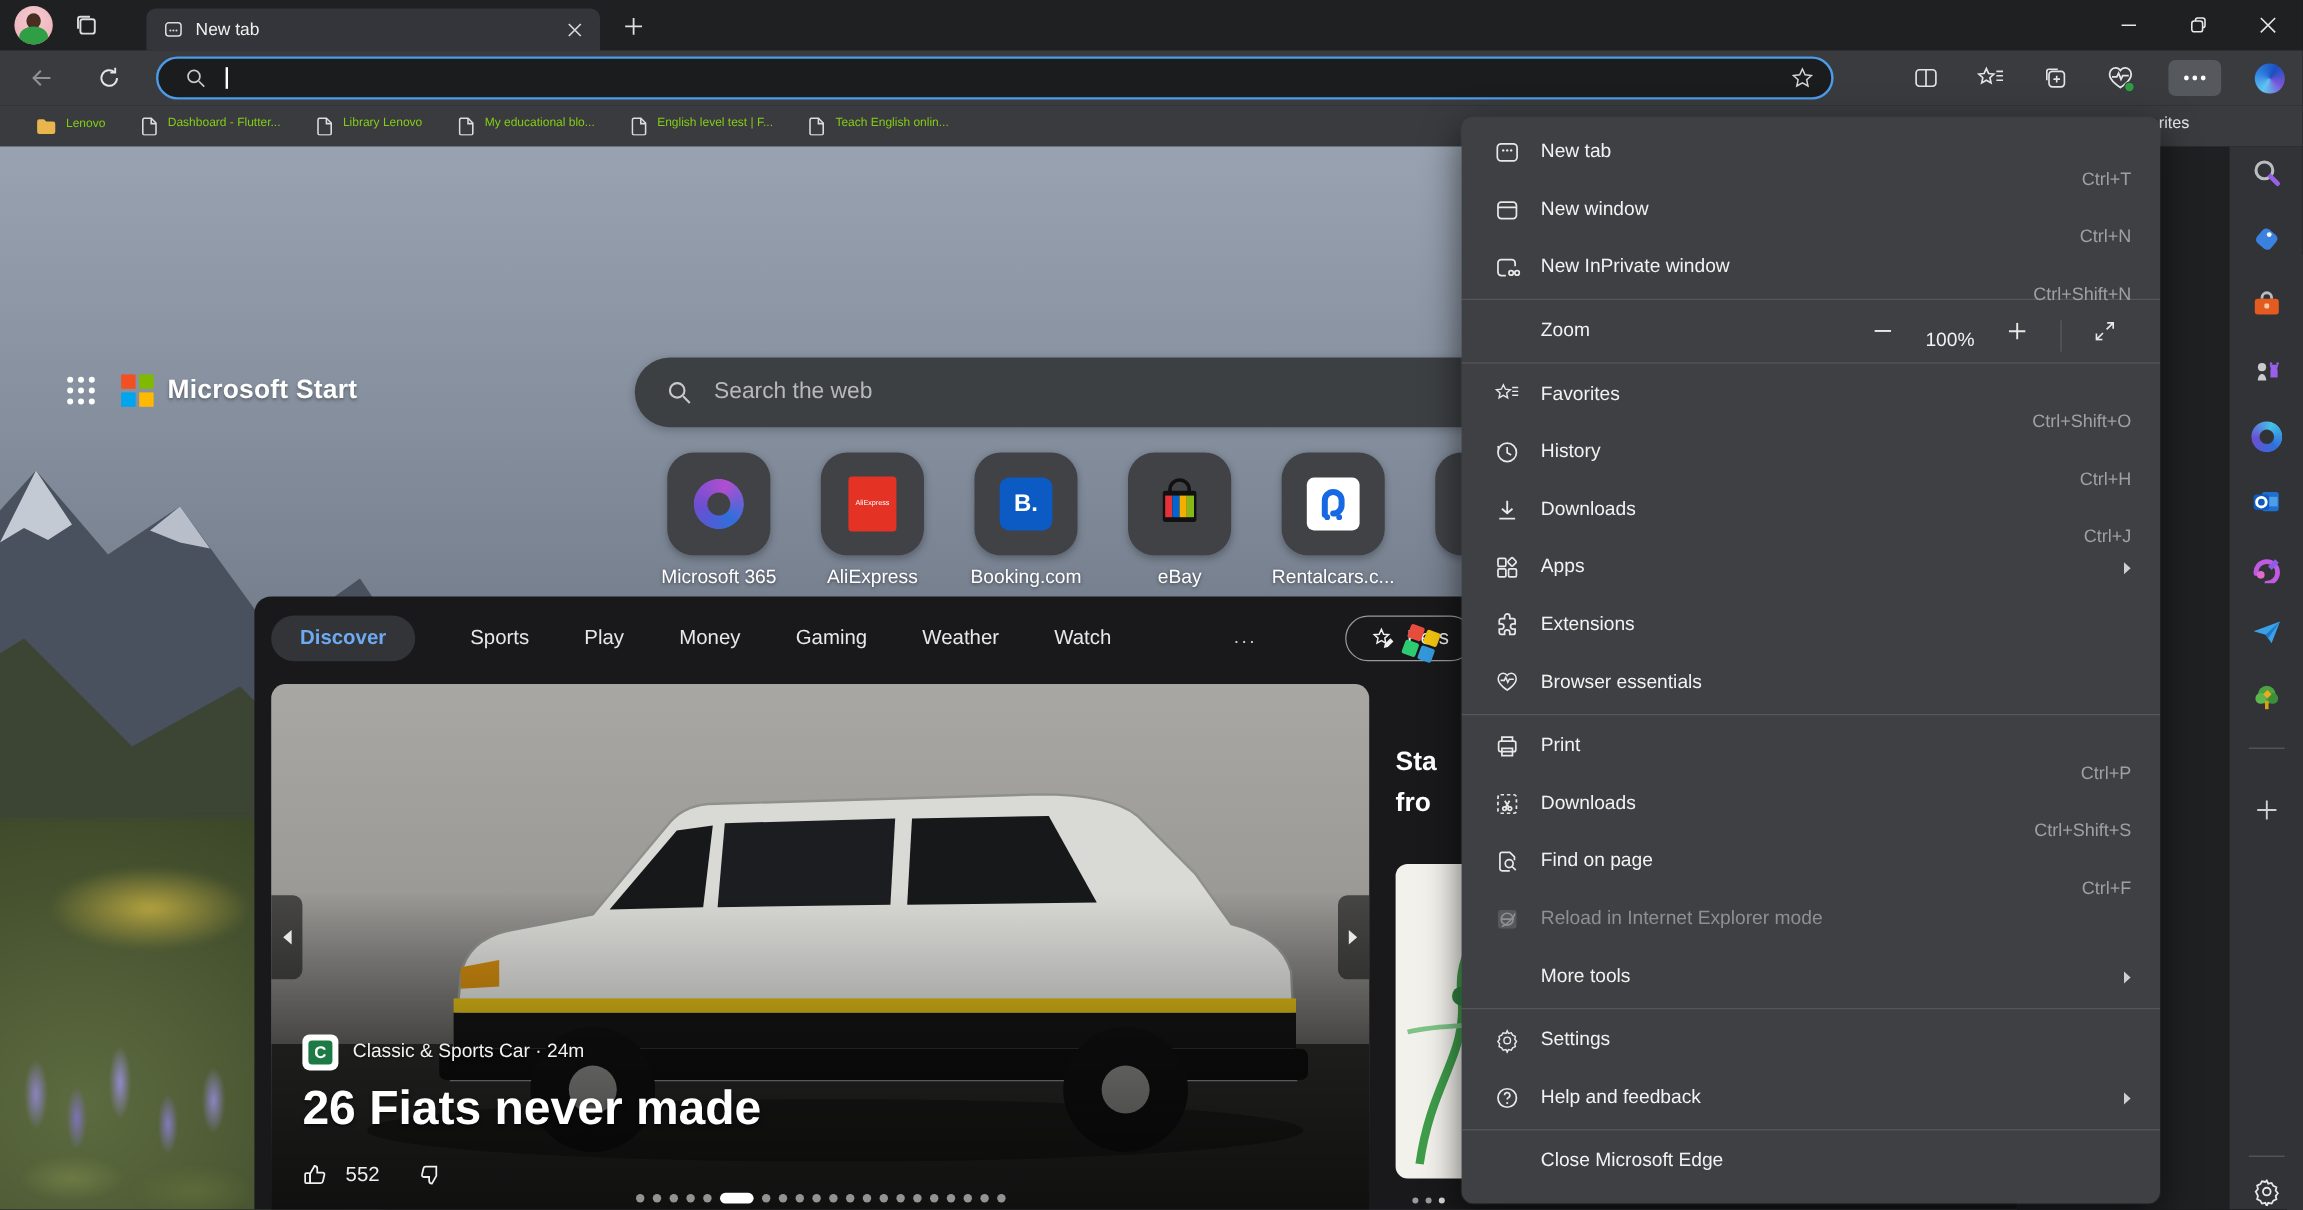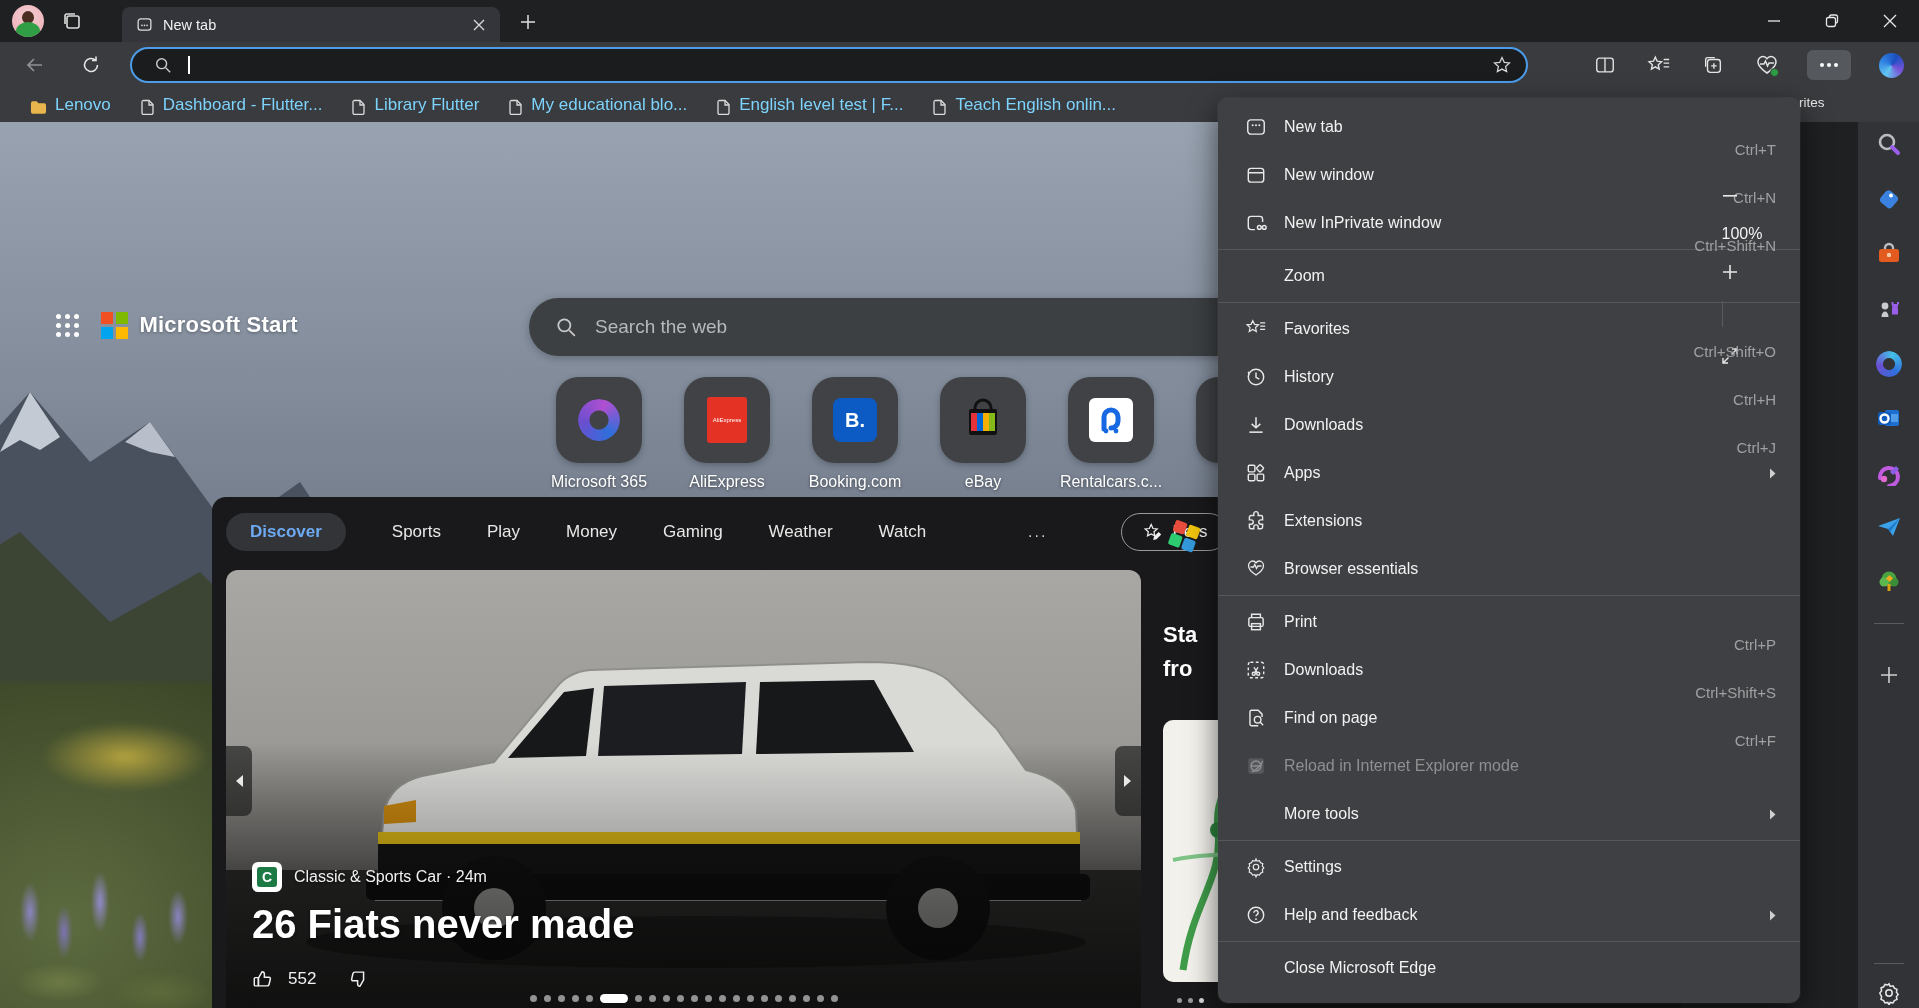--- a/index.html
+++ b/index.html
@@ -35,21 +35,21 @@
   .tbicons { position:absolute; right:14px; top:5px; height:36px; display:flex; align-items:center; gap:26px; }
   .tbicon { color:#e4e4e4; width:28px; height:28px; display:flex; align-items:center; justify-content:center; position:relative; }
   .tbicon.active { background:#55585c; border-radius:6px; width:44px; height:30px; }
   .copilot-dot { width:25px; height:25px; border-radius:50%;
                  background:conic-gradient(from 210deg, #61c5f0, #2f7fe0, #1b4fc0, #7a54d8, #61c5f0); }
   .ess-green { position:absolute; right:2px; bottom:2px; width:9px; height:9px; border-radius:50%; background:#2e9e44; border:1.5px solid #393b3e; }
 
   
   .bookmarksbar { position:absolute; left:0; top:88px; width:1919px; height:34px; background:#393b3e;
                   display:flex; align-items:center; padding-left:18px; gap:6px; }
-  .bm { display:flex; align-items:flex-end; gap:8px; padding:4px 12px; border-radius:6px; font-size:17px; color:#7dd3fc; white-space:nowrap; }
+  .bm { display:flex; align-items:flex-start; gap:8px; padding:4px 12px; border-radius:6px; font-size:10px; color:#84cc16; white-space:nowrap; }
   .bm-overflow { position:absolute; left:1799px; top:7px; font-size:13.5px; color:#e9e9e9; }
 
   
   .content { position:absolute; left:0; top:122px; width:1681px; height:886px; overflow:hidden;
              background:linear-gradient(180deg,#98a2b0 0%,#838d9c 28%,#6f7887 52%,#5e6572 74%,#4d5360 100%); }
   .bg-mtn { position:absolute; left:-60px; top:210px; width:560px; height:420px; }
   .bg-meadow { position:absolute; left:-40px; top:560px; width:360px; height:340px;
                background:radial-gradient(ellipse at 30% 70%, #5d6b40 0%, #46522f 55%, #353f24 100%); filter:blur(2px); }
   .bg-flowers { position:absolute; left:0px; top:700px; width:240px; height:190px;
       background:
@@ -149,21 +149,21 @@
   .menu { position:absolute; left:1218px; top:98px; width:582px; height:905px; background:#3f4043; border-radius:10px;
           box-shadow:0 10px 30px rgba(0,0,0,.6), 0 0 0 1px rgba(255,255,255,.06); padding:5px 0; overflow:hidden; }
   .mrow { display:flex; align-items:center; height:48px; padding:0 24px 0 27px; }
   .mic { width:22px; height:22px; margin-right:17px; color:#e8e8e8; flex:none; }
   .mic.empty { visibility:hidden; }
   .mlabel { flex:1; font-size:16px; color:#f2f2f2; white-space:nowrap; }
   .mshort { font-size:15px; color:#9fa0a2;margin-top:45px; }
   .marrow { color:#cfcfcf; margin-left:14px; }
   .mrow.disabled .mlabel, .mrow.disabled .mic { color:#8e8f91; }
   .msep { height:1px; background:#56575b; margin:2px 0; }
-  .zoomrow .zctrl { display:flex; align-items:flex-start; gap:12px;flex-direction:column; }
+  .zoomrow .zctrl { display:flex; align-items:flex-end; gap:0; }
   .zbtn { width:44px; height:34px; display:flex; align-items:center; justify-content:center; color:#e8e8e8; font-size:20px; }
   .zval { width:68px; text-align:center; font-size:16px; color:#f2f2f2; }
   .zdiv { width:1px; height:26px; background:#5a5b5f; margin:0 14px; }
 </style>
 </head>
 <body>
 
 <div class="titlebar">
   <div class="avatar">
       <span class="head"></span>
@@ -292,21 +292,21 @@
         <path d="M2 1.5h6l4 4V14a1.5 1.5 0 0 1-1.5 1.5h-8A1.5 1.5 0 0 1 1 14V3A1.5 1.5 0 0 1 2 1.5z"></path>
         <path d="M8 1.5V6h4"></path>
       </svg>
     <span>Dashboard - Flutter...</span>
   </div>
   <div class="bm">
     <svg width="14" height="16" viewBox="0 0 14 16" fill="none" stroke="#dcdcdc" stroke-width="1.3">
         <path d="M2 1.5h6l4 4V14a1.5 1.5 0 0 1-1.5 1.5h-8A1.5 1.5 0 0 1 1 14V3A1.5 1.5 0 0 1 2 1.5z"></path>
         <path d="M8 1.5V6h4"></path>
       </svg>
-    <span>Library Flutter</span>
+    <span>Library Lenovo</span>
   </div>
   <div class="bm">
     <svg width="14" height="16" viewBox="0 0 14 16" fill="none" stroke="#dcdcdc" stroke-width="1.3">
         <path d="M2 1.5h6l4 4V14a1.5 1.5 0 0 1-1.5 1.5h-8A1.5 1.5 0 0 1 1 14V3A1.5 1.5 0 0 1 2 1.5z"></path>
         <path d="M8 1.5V6h4"></path>
       </svg>
     <span>My educational blo...</span>
   </div>
   <div class="bm">
     <svg width="14" height="16" viewBox="0 0 14 16" fill="none" stroke="#dcdcdc" stroke-width="1.3">

